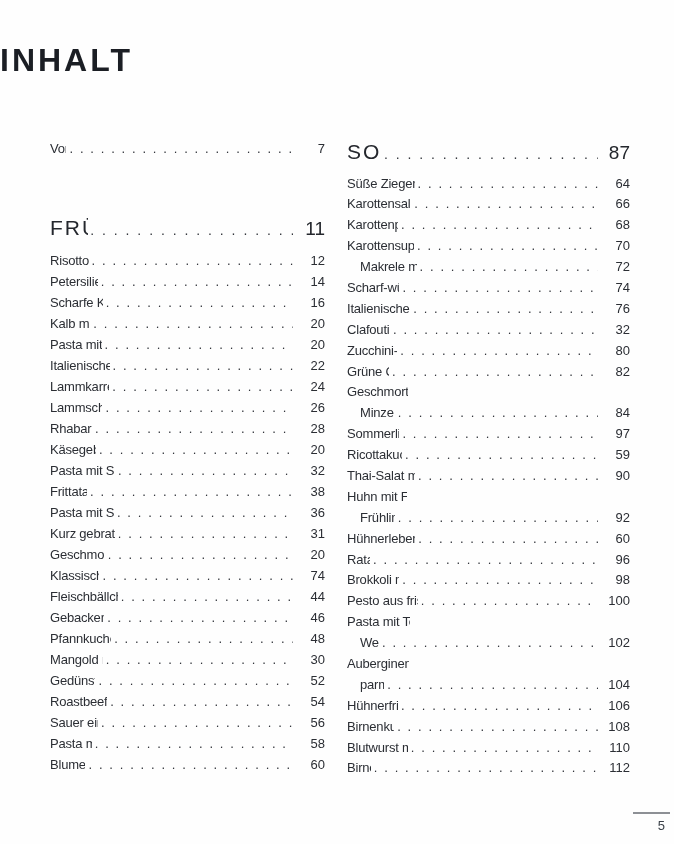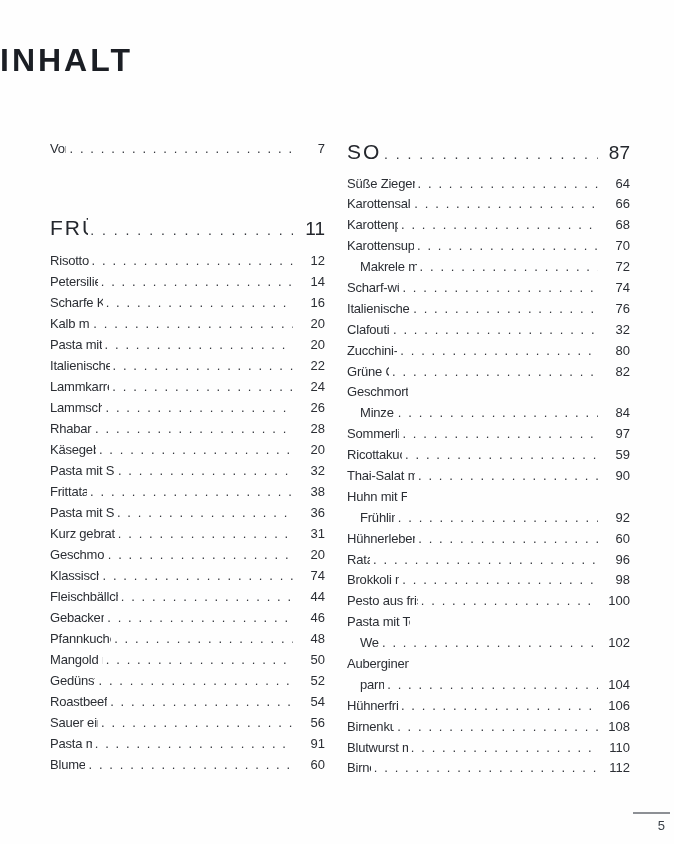--- a/index.html
+++ b/index.html
@@ -205,41 +205,41 @@
           <span class="toc-page">46</span>
         </div>
         <div class="toc-row">
           <span class="toc-label">Pfannkuchen mit Frühlingszwiebeln</span>
           <span class="dots"></span>
           <span class="toc-page">48</span>
         </div>
         <div class="toc-row">
           <span class="toc-label">Mangold mit Chili und Zitrone</span>
           <span class="dots"></span>
-          <span class="toc-page">50</span>
+          <span class="toc-page">30</span>
         </div>
         <div class="toc-row">
           <span class="toc-label">Gedünstete Radieschen</span>
           <span class="dots"></span>
           <span class="toc-page">52</span>
         </div>
         <div class="toc-row">
           <span class="toc-label">Roastbeef mit Remouladensoße</span>
           <span class="dots"></span>
           <span class="toc-page">54</span>
         </div>
         <div class="toc-row">
           <span class="toc-label">Sauer eingelegte Kohlrabi</span>
           <span class="dots"></span>
           <span class="toc-page">56</span>
         </div>
         <div class="toc-row">
           <span class="toc-label">Pasta mit Blumenkohl</span>
           <span class="dots"></span>
-          <span class="toc-page">91</span>
+          <span class="toc-page">58</span>
         </div>
         <div class="toc-row">
           <span class="toc-label">Blumenkohlsuppe</span>
           <span class="dots"></span>
           <span class="toc-page">60</span>
         </div>
       </div>
   </div>
 
   <div class="col col-right">

